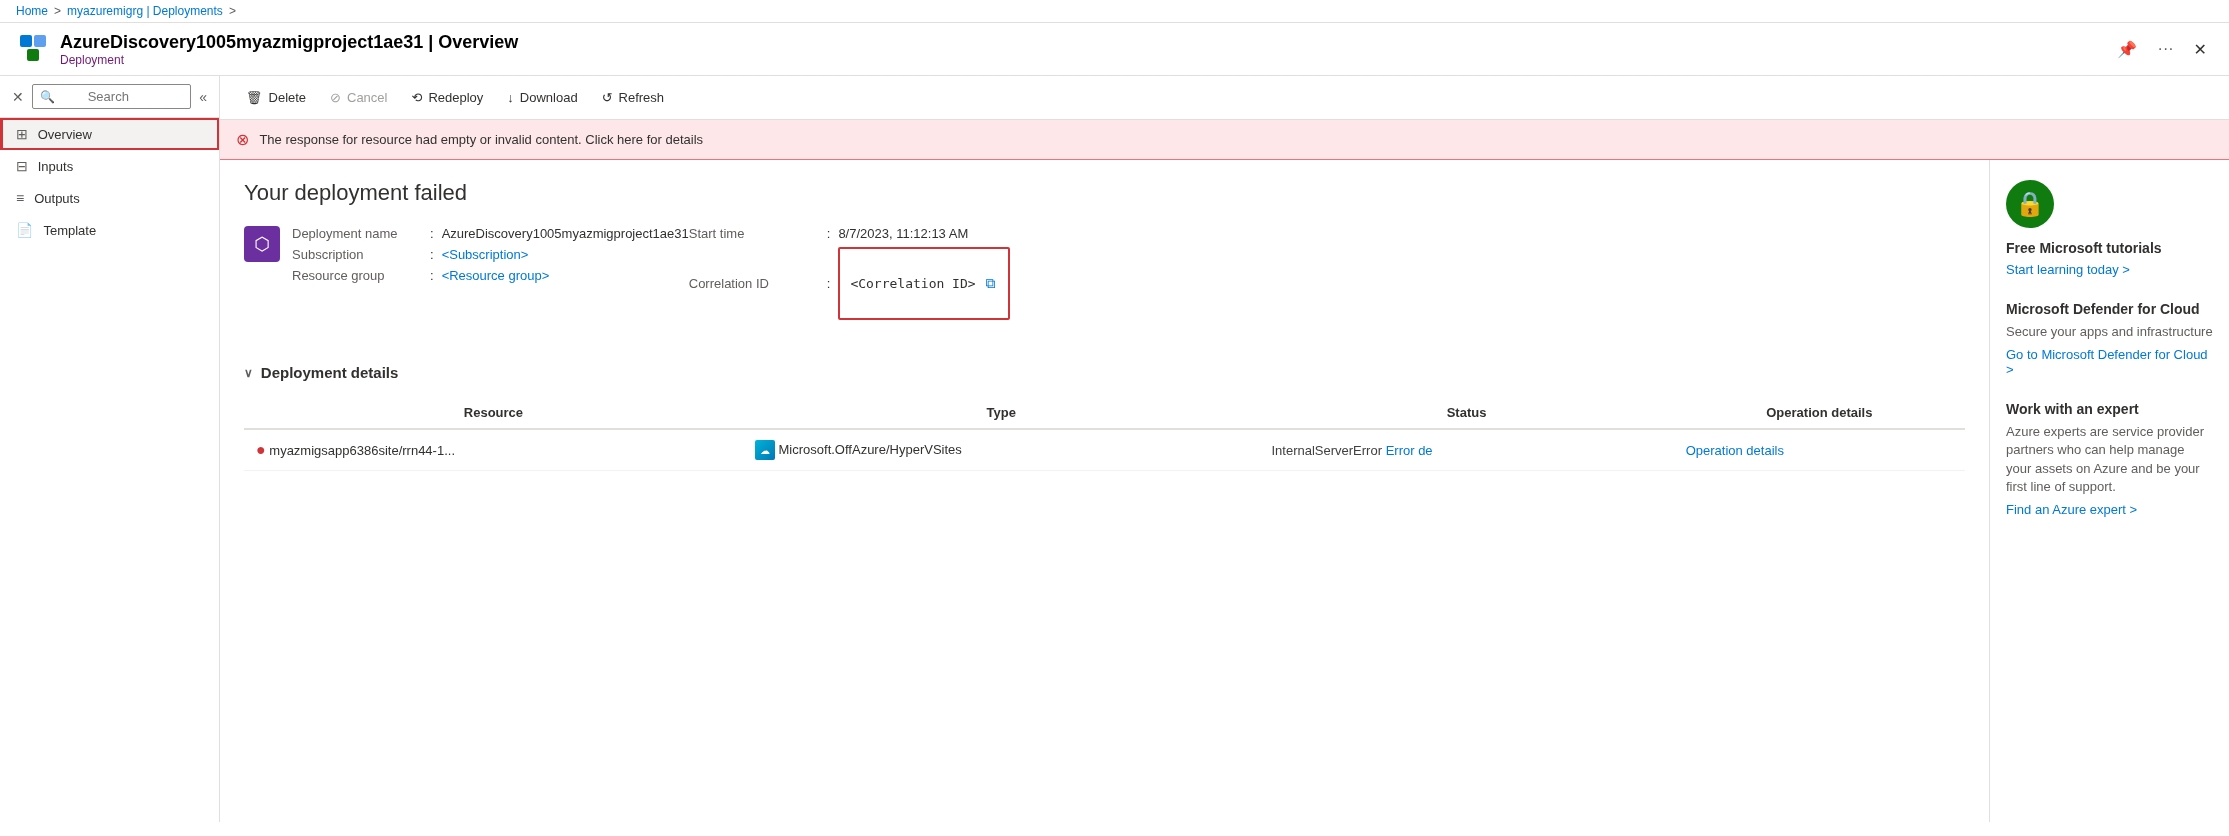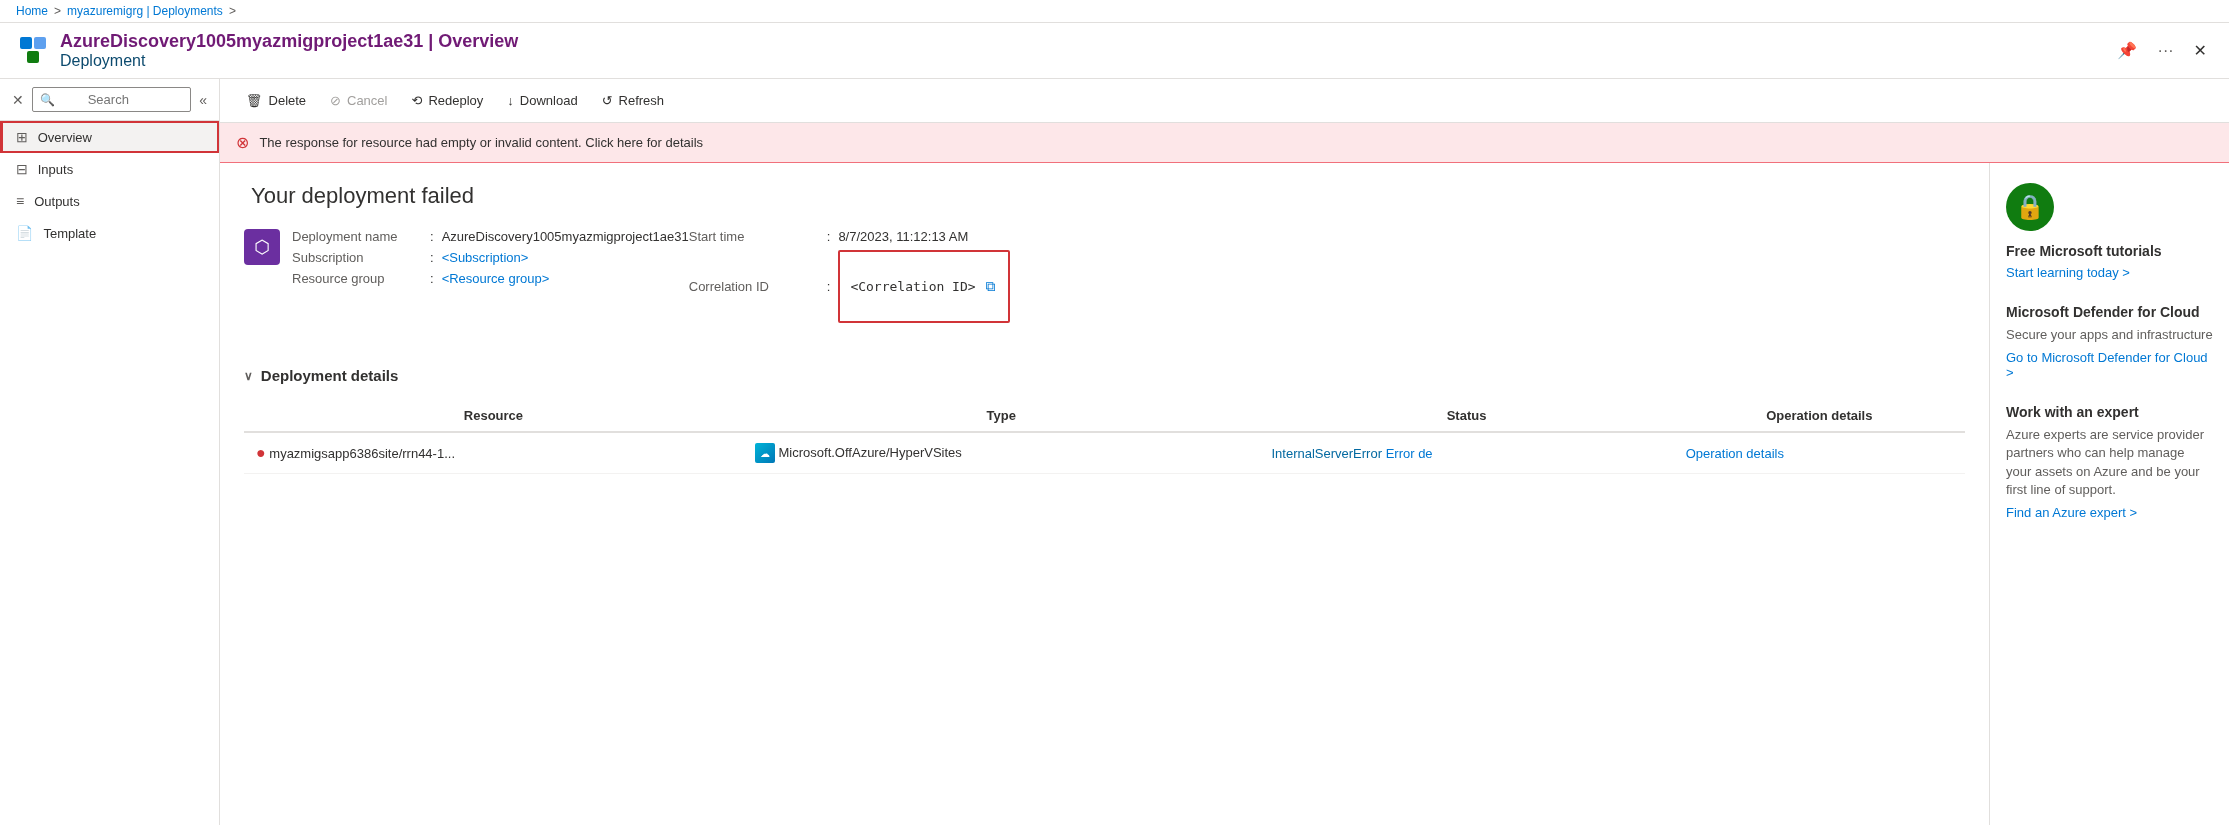--- a/index.html
+++ b/index.html
@@ -2,22 +2,22 @@
 <html><head>
   <meta charset="utf-8">
   <style>
     * { box-sizing: border-box; margin: 0; padding: 0; }
     body { font-family: 'Segoe UI', Arial, sans-serif; font-size: 13px; color: #323130; background: #fff; overflow: hidden; }
 
     
     .topbar { display: flex; align-items: center; padding: 8px 16px; border-bottom: 1px solid #e1dfdd; background: #fff; gap: 8px; }
     .app-icon { width: 36px; height: 36px; display: flex; align-items: center; justify-content: center; }
     .app-title { flex: 1; }
-    .app-title h1 { font-size: 18px; font-weight: 600; color: #701a75; display: flex; align-items: flex-start; gap: 8px; }
-    .app-title .subtitle { font-size: 16px; color: #0c4a6e; }
+    .app-title h1 { font-size: 18px; font-weight: 600; color: #000000; display: flex; align-items: flex-start; gap: 8px; }
+    .app-title .subtitle { font-size: 12px; color: #701a75; }
     .top-actions { display: flex; gap: 8px; }
     .icon-btn { background: none; border: none; cursor: pointer; color: #605e5c; font-size: 16px; padding: 4px 6px; border-radius: 2px; }
     .close-btn { color: #323130; }
 
     
     .breadcrumb { display: flex; align-items: center; padding: 4px 16px; font-size: 12px; color: #605e5c; gap: 6px; border-bottom: 1px solid #e1dfdd; background: #fff; }
     .breadcrumb a { color: #0078d4; text-decoration: none; }
 
     
     .layout { display: flex; height: calc(100vh - 90px); }
@@ -46,21 +46,21 @@
     
     .alert-banner { display: flex; align-items: center; gap: 10px; padding: 10px 16px; background: #fde7e9; border-bottom: 1px solid #f1707b; font-size: 13px; color: #323130; cursor: pointer; }
     .alert-icon { color: #d13438; font-size: 16px; }
 
     
     .content { display: flex; flex: 1; }
     .content-main { flex: 1; padding: 20px 24px; overflow-y: auto; }
     .content-sidebar { width: 240px; border-left: 1px solid #e1dfdd; padding: 20px 16px; flex-shrink: 0; overflow-y: auto; }
 
     
-    .deployment-title { font-size: 22px; font-weight: 300; color: #323130; margin-bottom: 20px; margin-left: 7px; }
+    .deployment-title { font-size: 22px; font-weight: 300; color: #323130; margin-bottom: 20px; }
 
     
     .info-grid { display: grid; grid-template-columns: 1fr 1fr; gap: 0; margin-bottom: 24px; }
     .info-left { display: flex; flex-direction: column; gap: 6px; }
     .info-right { display: flex; flex-direction: column; gap: 6px; }
     .info-row { display: flex; align-items: center; gap: 8px; font-size: 13px; }
     .info-label { color: #605e5c; min-width: 130px; }
     .info-value { color: #323130; }
     .info-value a { color: #0078d4; text-decoration: none; }
 
@@ -74,21 +74,21 @@
     .copy-btn { background: none; border: none; cursor: pointer; color: #0078d4; font-size: 14px; padding: 2px; }
 
     
     .section-header { display: flex; align-items: center; gap: 8px; font-size: 15px; font-weight: 600; margin-bottom: 16px; cursor: pointer; color: #323130; }
     .chevron { font-size: 12px; color: #605e5c; }
 
     
     .data-table { width: 100%; border-collapse: collapse; }
     .data-table th { text-align: center; padding: 8px 12px; font-size: 13px; font-weight: 600; color: #323130; border-bottom: 2px solid #e1dfdd; }
     .data-table td { padding: 10px 12px; font-size: 13px; border-bottom: 1px solid #f3f2f1; color: #323130; vertical-align: middle; }
-    .status-error { color: #0369a1; }
+    .status-error { color: #404040; }
     .link { color: #0078d4; text-decoration: none; cursor: pointer; }
     .error-dot { color: #d13438; font-size: 16px; }
     .resource-icon { width: 20px; height: 20px; background: linear-gradient(135deg, #00b4d8, #0077b6); border-radius: 2px; display: inline-flex; align-items: center; justify-content: center; color: white; font-size: 10px; }
 
     
     .right-section { margin-bottom: 24px; }
     .right-section h3 { font-size: 14px; font-weight: 600; margin-bottom: 6px; color: #323130; }
     .right-section p { font-size: 13px; color: #605e5c; line-height: 1.4; margin-bottom: 6px; }
     .right-section a { color: #0078d4; text-decoration: none; font-size: 13px; }
     .defender-icon { width: 48px; height: 48px; background: #107c10; border-radius: 50%; display: flex; align-items: center; justify-content: center; margin-bottom: 12px; }

